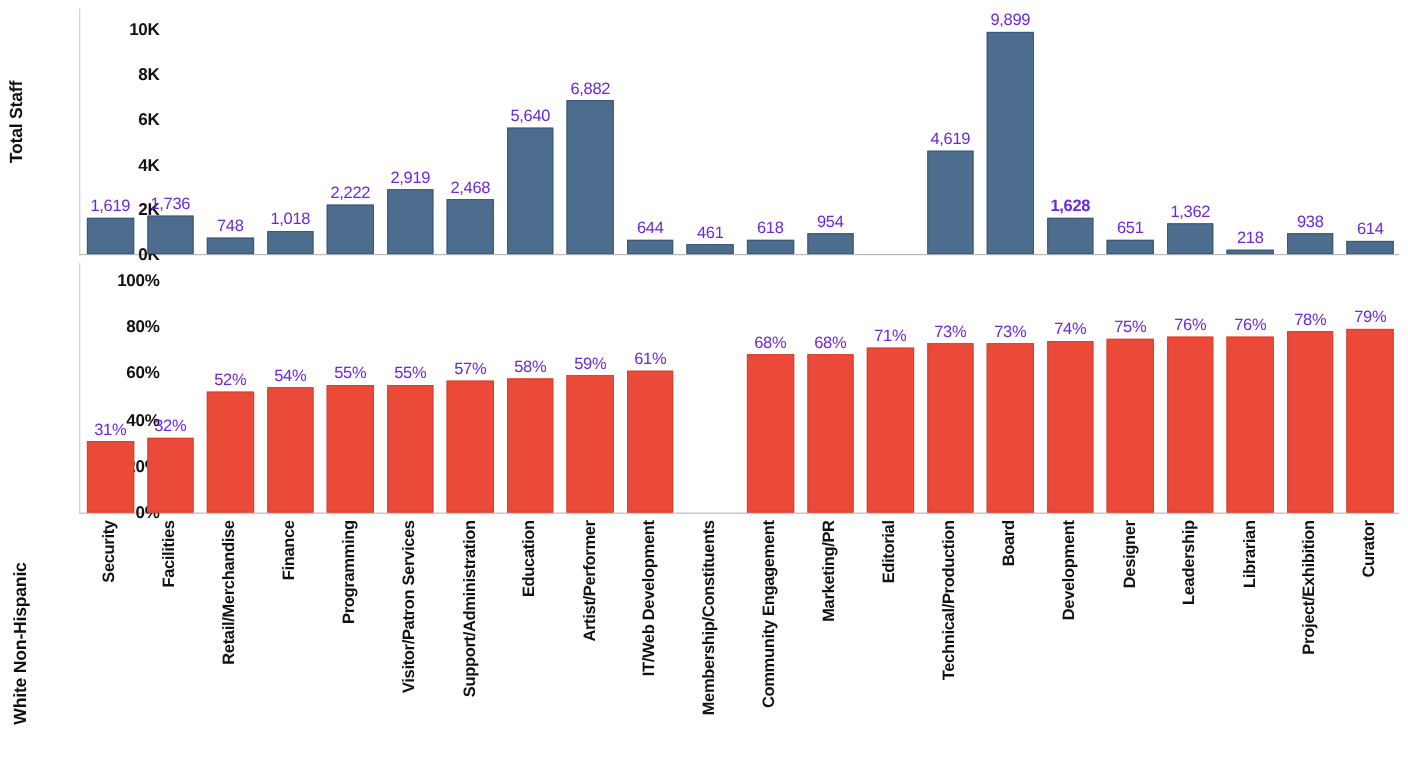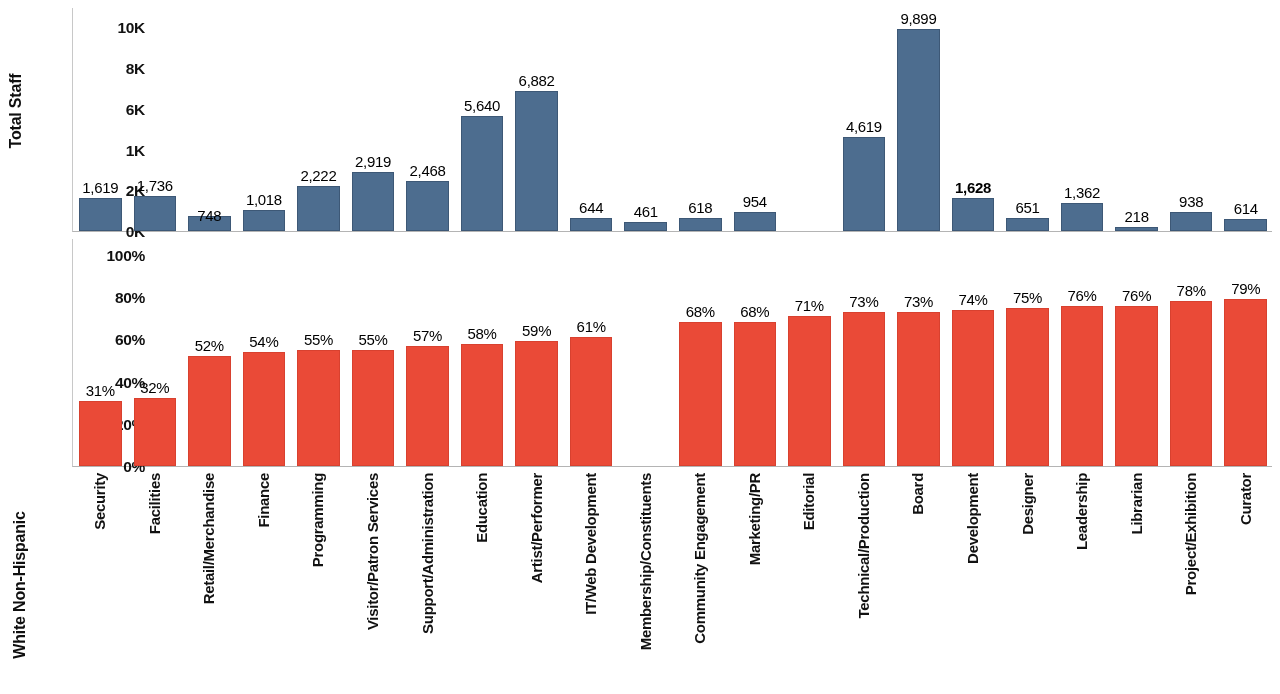--- a/index.html
+++ b/index.html
@@ -85,21 +85,21 @@
   }
   .bar.blue { background: #4d6d8f; border: 1px solid #3d5876; }
   .bar.red  { background: #ea4a37; border: 1px solid #d8412f; }
 
   .bar-label {
     position: absolute;
     left: -34%;
     width: 168%;
     text-align: center;
     font-size: 15px;
-    color: #000000;
+    color: #6d28d9;
     white-space: nowrap;
     letter-spacing: -0.3px;
   }
 
   
   #xlabels {
     position: absolute;
     left: 0; top: 467px;
     width: 1280px; height: 227px;
   }
@@ -125,37 +125,37 @@
 <body>
 
 <div id="root">
 
   <div class="panel" id="panel-top">
     <div class="axis-title" id="axis-title-top">Total Staff</div>
     <div class="plot" id="plot-top">
       <div class="ytick-wrap" id="yticks-top">
           <div class="ytick" style="top: 224px;">0K</div>
           <div class="ytick" style="top: 183.273px;">2K</div>
-          <div class="ytick" style="top: 142.545px;">1K</div>
+          <div class="ytick" style="top: 142.545px;">4K</div>
           <div class="ytick" style="top: 101.818px;">6K</div>
           <div class="ytick" style="top: 61.0909px;">8K</div>
           <div class="ytick" style="top: 20.3636px;">10K</div>
         </div>
       <div class="bars" id="bars-top">
           <div class="bar-slot" style="left: 0px; width: 54.5455px;">
             <div class="bar blue" title="Security: 1,619" style="height: 32.9687px;"></div>
             <div class="bar-label" style="bottom: 34.9687px;">1,619</div>
           </div>
           <div class="bar-slot" style="left: 54.5455px; width: 54.5455px;">
             <div class="bar blue" title="Facilities: 1,736" style="height: 35.3513px;"></div>
             <div class="bar-label" style="bottom: 37.3513px;">1,736</div>
           </div>
           <div class="bar-slot" style="left: 109.091px; width: 54.5455px;">
             <div class="bar blue" title="Retail/Merchandise: 748" style="height: 15.232px;"></div>
-            <div class="bar-label" style="bottom: 7px; margin-top: 32px;">748</div>
+            <div class="bar-label" style="bottom: 17px; margin-top: 32px;">748</div>
           </div>
           <div class="bar-slot" style="left: 163.636px; width: 54.5455px;">
             <div class="bar blue" title="Finance: 1,018" style="height: 20.7302px;"></div>
             <div class="bar-label" style="bottom: 22.7302px;">1,018</div>
           </div>
           <div class="bar-slot" style="left: 218.182px; width: 54.5455px;">
             <div class="bar blue" title="Programming: 2,222" style="height: 45.248px;"></div>
             <div class="bar-label" style="bottom: 47.248px;">2,222</div>
           </div>
           <div class="bar-slot" style="left: 272.727px; width: 54.5455px;">

